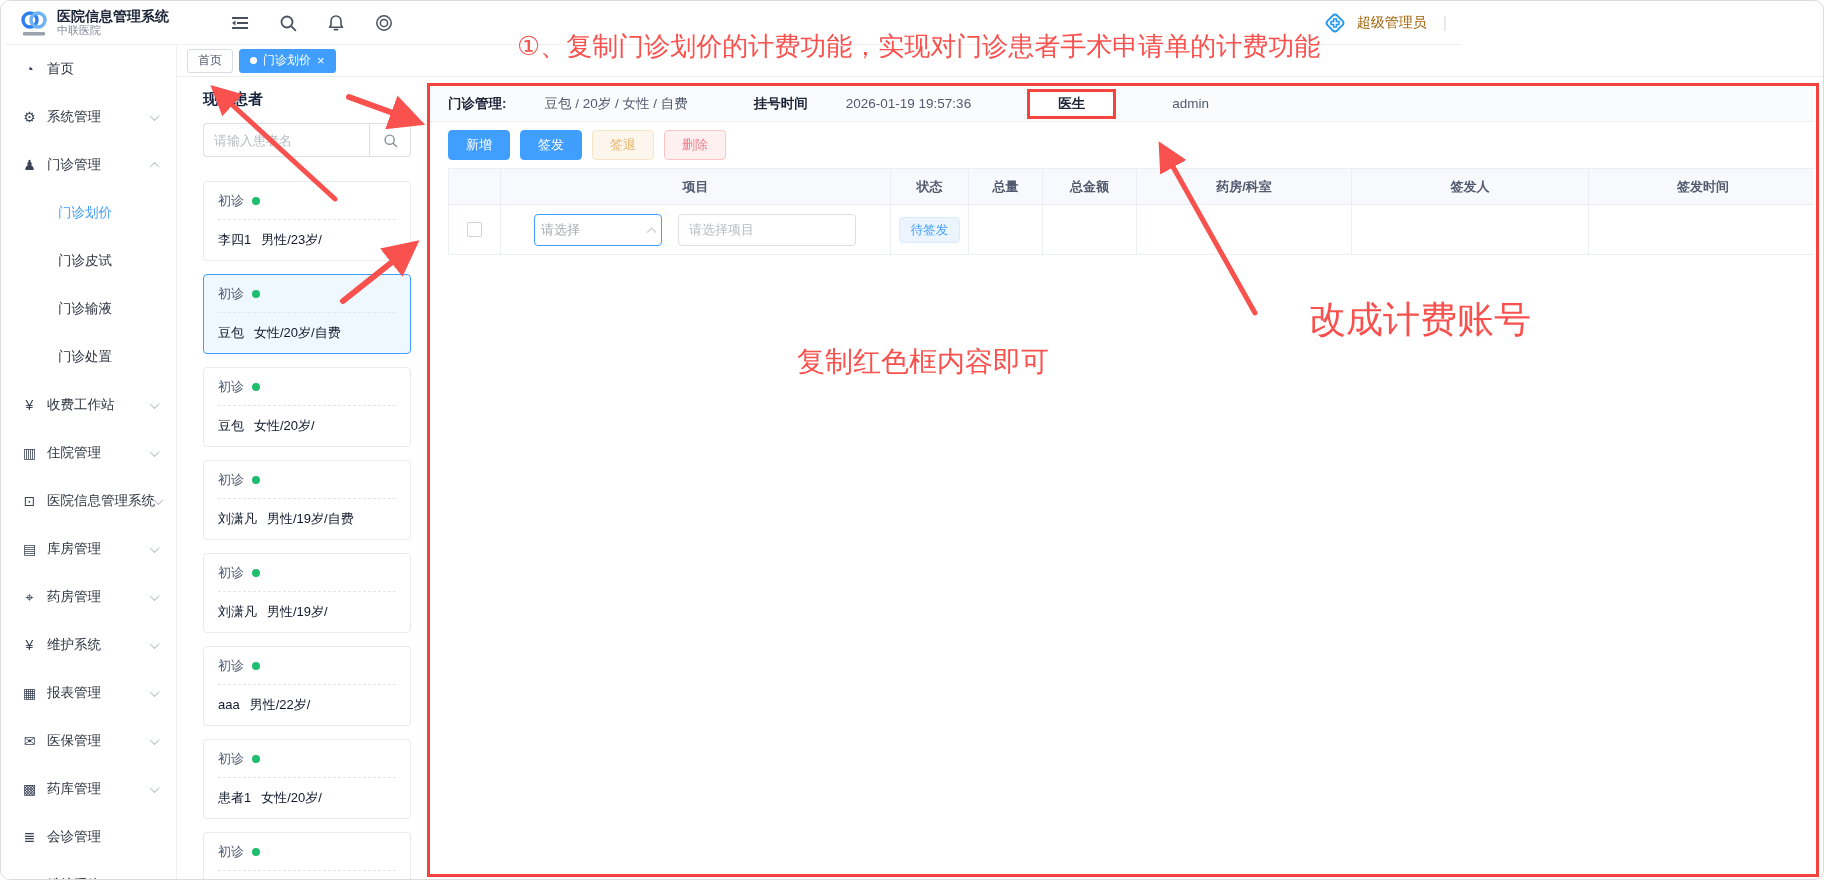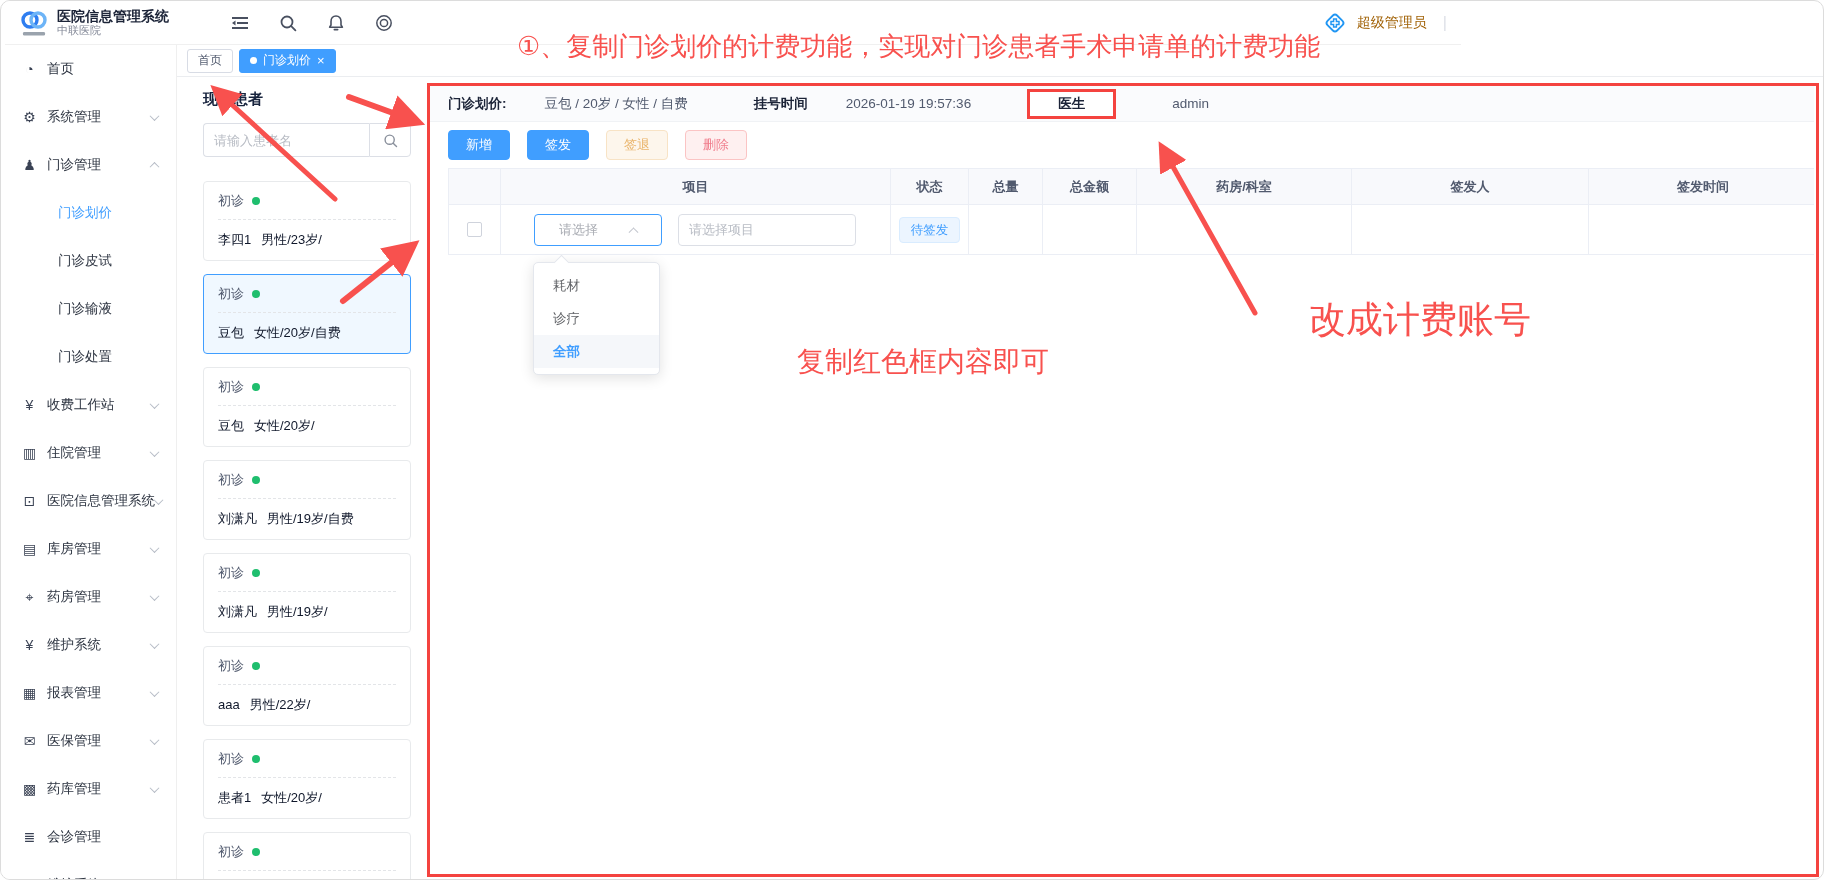--- a/index.html
+++ b/index.html
@@ -71,39 +71,39 @@
   .info-bar { height:36px; background:#fafbfd; border-bottom:1px solid #f0f2f5; display:flex;
               align-items:center; padding-left:18px; font-size:13.5px; color:#515a6e; }
   .ib-label { font-weight:700; color:#1c2438; }
   .ib-val-patient { margin-left:38px; }
   .ib-label-reg { margin-left:66px; }
   .ib-val-reg { margin-left:38px; }
   .doctor-box { margin-left:56px; border:3px solid #f4433f; padding:3px 28px; font-weight:700;
                 color:#1c2438; background:#fff; }
   .ib-val-doctor { margin-left:56px; }
 
-  .btn-row { display:flex; gap:17px; margin:8px 0 8px 18px;align-items:flex-end; }
+  .btn-row { display:flex; gap:10px; margin:8px 0 8px 18px;align-items:flex-end; }
   .btn { height:30px; padding:0 17px; border-radius:4px; font-size:13px; display:flex; align-items:center;
          cursor:pointer; border:1px solid transparent; font-family:inherit; }
   .btn.primary { background:#409eff; border-color:#409eff; color:#fff; }
   .btn.warning { background:#fdf6ec; border-color:#f8e3c5; color:#e9b368; }
   .btn.danger  { background:#fef0f0; border-color:#fbc4c4; color:#f07d8c; }
 
   .table { margin-left:18px; width:1370px; border:1px solid #ebeef5; border-bottom:none; font-size:13px; }
   .tr { display:grid; grid-template-columns:52px 390px 78px 74px 94px 215px 237px 228px; }
   .th { height:36px; line-height:35px; background:#f8f9fc; color:#515a6e; font-weight:700;
         text-align:center; border-right:1px solid #ebeef5; border-bottom:1px solid #ebeef5; }
   .td { height:50px; display:flex; align-items:center; justify-content:center;
         border-right:1px solid #ebeef5; border-bottom:1px solid #ebeef5; background:#fff; }
   .tr > .th:last-child, .tr > .td:last-child { border-right:none; }
   .td.item-cell { justify-content:flex-start; padding-left:33px; gap:16px; }
   .checkbox { width:15px; height:15px; border:1px solid #cfd3dc; border-radius:2px; background:#fff;
               display:inline-block; cursor:pointer; }
   .sel-box { width:128px; height:32px; border:1px solid #409eff; border-radius:4px; display:flex;
-             align-items:center; justify-content:space-between; padding:0 24px; cursor:pointer; background:#fff; }
+             align-items:center; justify-content:space-between; padding:0 6px; cursor:pointer; background:#fff; }
   .sel-ph { font-size:13px; color:#a8abb2; }
   .sel-chev { width:7px; height:7px; border-right:1.6px solid #c0c4cc; border-bottom:1.6px solid #c0c4cc;
               transform:rotate(-135deg) translate(-2px,-2px); }
   .item-input { width:178px; height:32px; border:1px solid #dcdfe6; border-radius:4px; padding:0 10px;
                 font-size:13px; color:#515a6e; outline:none; font-family:inherit; }
   .item-input::placeholder { color:#b8bcc4; }
   .tag-badge { padding:0 11px; height:26px; line-height:25px; background:#ecf5ff; color:#409eff;
                border:1px solid #d9ecff; border-radius:4px; font-size:12.5px; }
 
   
@@ -330,21 +330,21 @@
       <div class="p-status">
           <span>初诊</span>
           <span class="p-dot"></span>
         </div>
       <div class="p-name-row"><span class="p-name"></span><span></span></div>
     </div>
   </div>
 
   <div class="main-content">
     <div class="info-bar">
-      <span class="ib-label">门诊划价:</span>
+      <span class="ib-label">门诊管理:</span>
       <span class="ib-val-patient">豆包 / 20岁 / 女性 / 自费</span>
       <span class="ib-label ib-label-reg">挂号时间</span>
       <span class="ib-val-reg">2026-01-19 19:57:36</span>
       <span class="doctor-box">
         <span>医生</span>
       </span>
       <span class="ib-val-doctor">admin</span>
     </div>
 
     <div class="btn-row">
@@ -381,25 +381,20 @@
           </div>
         <div class="td"></div>
         <div class="td"></div>
         <div class="td"></div>
         <div class="td"></div>
         <div class="td"></div>
       </div>
     </div>
   </div>
 
-  <div class="dropdown">
-    <div class="dd-item">耗材</div>
-    <div class="dd-item">诊疗</div>
-    <div class="dd-item selected">全部</div>
-  </div>
 
   <div class="red-box-main"></div>
   <div class="ann ann-step">①、复制门诊划价的计费功能，实现对门诊患者手术申请单的计费功能</div>
   <div class="ann ann-copy">复制红色框内容即可</div>
   <div class="ann ann-account">改成计费账号</div>
 
   <svg class="arrows" viewBox="0 0 1824 880">
     <defs>
       <marker id="ah" markerWidth="6" markerHeight="6" refX="4.2" refY="3" orient="auto">
         <path d="M0,0 L6,3 L0,6 Z" fill="#f8514e"></path>

